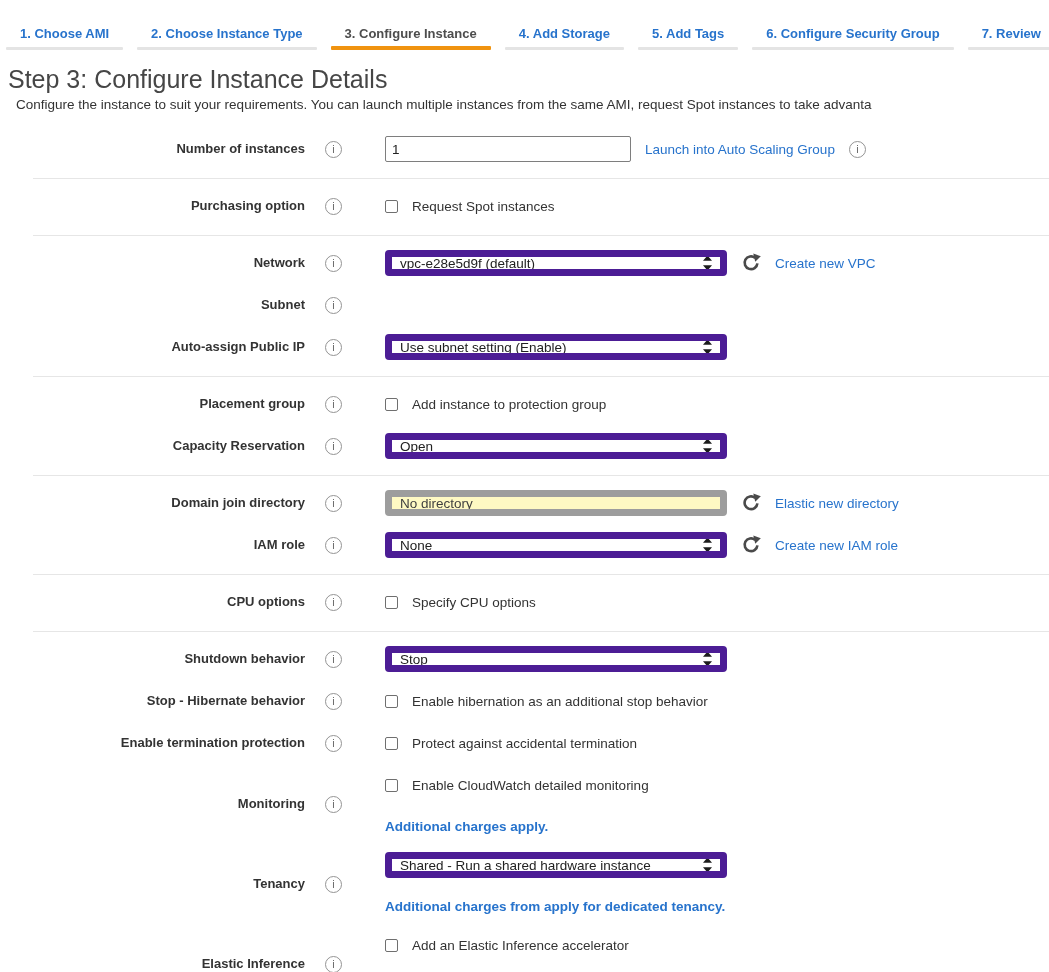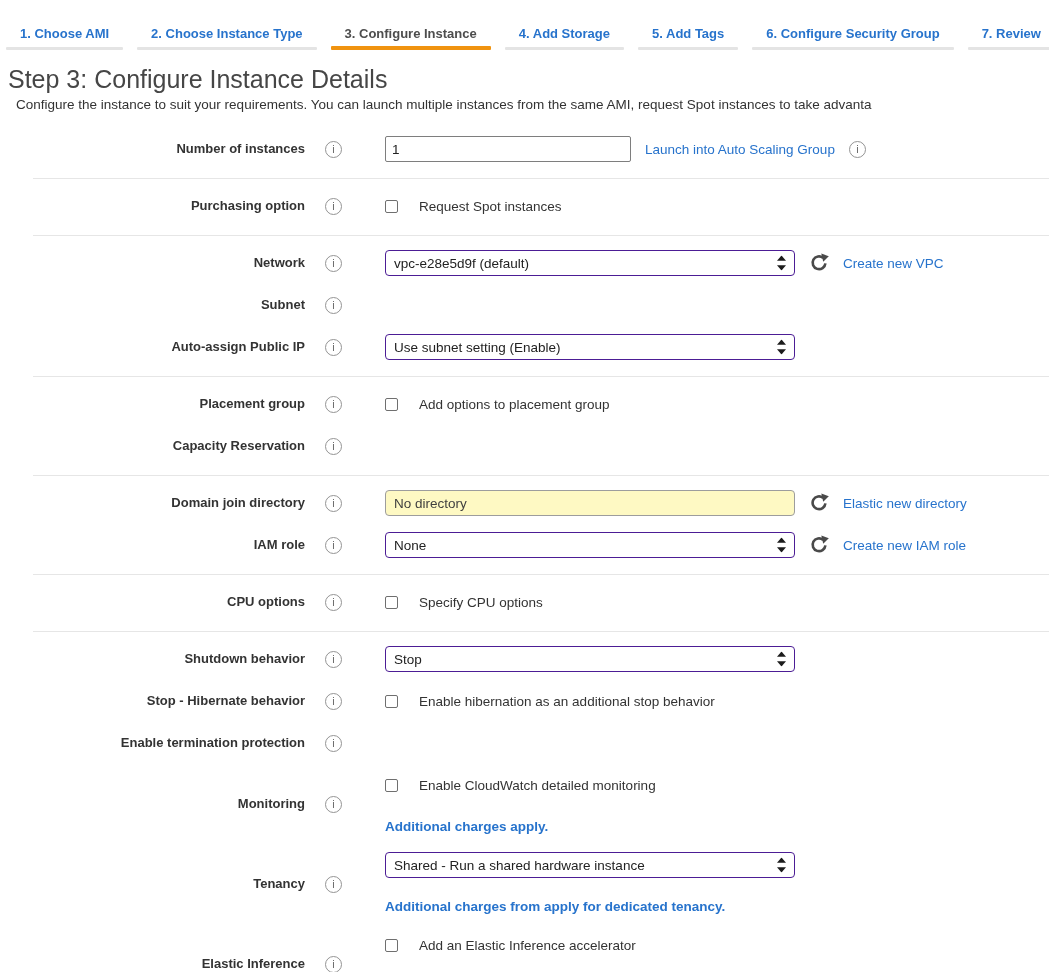--- a/index.html
+++ b/index.html
@@ -35,29 +35,29 @@
     align-items:center;height:26px;flex-shrink:0;}
   .info{width:17px;height:17px;border:1px solid #949494;border-radius:50%;
     display:flex;align-items:center;justify-content:center;font-size:11px;
     line-height:1;color:#6a6a6a;background:#fff;cursor:pointer;
     box-sizing:border-box;flex-shrink:0;font-style:normal;}
   .c-main{flex:1;min-width:0;}
   .ctrl-line{display:flex;align-items:center;min-height:26px;gap:14px;}
   input.txt{width:232px;height:24px;border:1px solid #7e7e7e;font-size:13.5px;
     padding:0 6px;color:#222;border-radius:2px;
     font-family:"Liberation Sans","DejaVu Sans",sans-serif;}
-  .sel{position:relative;width:410px;height:26px;border:1px solid #4c1d95;
+  .sel{position:relative;width:342px;height:26px;border:7px solid #4c1d95;
     border-radius:4px;background:#fff;box-sizing:border-box;display:flex;
     align-items:center;padding:0 24px 0 8px;font-size:13.5px;color:#222;
     overflow:hidden;white-space:nowrap;cursor:pointer;flex-shrink:0;}
   .sel-text{overflow:hidden;white-space:nowrap;}
   .sel .arrows{position:absolute;right:7px;top:50%;transform:translateY(-50%);
     display:flex;}
   .sel.disabled{background:#fef9c3;color:#3f3f3f;border-color:#9d9d9d;cursor:default;}
-  .cb{display:flex;align-items:center;gap:21px;cursor:default;}
+  .cb{display:flex;align-items:center;gap:14px;cursor:default;}
   .box{width:13px;height:13px;border:1px solid #6f6f6f;background:#fff;
     border-radius:2px;cursor:pointer;flex-shrink:0;box-sizing:border-box;}
   .cb-text{font-size:13.5px;color:#333;}
   .link{color:var(--link);font-size:13.5px;text-decoration:none;cursor:pointer;
     white-space:nowrap;}
   .note{margin-top:19px;line-height:18px;font-weight:bold;}
   .refresh{width:20px;height:20px;cursor:pointer;flex-shrink:0;display:flex;}
   .spacer{width:20px;flex-shrink:0;}
 </style>
 </head>
@@ -184,29 +184,42 @@
       <div class="section">
         <div class="row">
           <div class="c-label">Placement group</div>
           <div class="c-info">
             <span class="info">i</span>
           </div>
           <div class="c-main">
             <div class="ctrl-line">
               <label class="cb">
                 <span class="box"></span>
-                <span class="cb-text">Add options to placement group</span>
+                <span class="cb-text">Add instance to protection group</span>
               </label>
             </div>
           </div>
         </div>
         <div class="row">
           <div class="c-label">Capacity Reservation</div>
           <div class="c-info">
             <span class="info">i</span>
+          </div>
+          <div class="c-main">
+            <div class="ctrl-line">
+              <div class="sel">
+                <span class="sel-text">Open</span>
+                <span class="arrows">
+                  <svg width="11" height="15" viewBox="0 0 11 15" fill="#1c1c1c">
+                    <path d="M5.5 0 10 5.3H1Z"></path>
+                    <path d="M5.5 15 10 9.7H1Z"></path>
+                  </svg>
+                </span>
+              </div>
+            </div>
           </div>
         </div>
       </div>
       <div class="section">
         <div class="row">
           <div class="c-label">Domain join directory</div>
           <div class="c-info">
             <span class="info">i</span>
           </div>
           <div class="c-main">
@@ -299,20 +312,28 @@
                 <span class="cb-text">Enable hibernation as an additional stop behavior</span>
               </label>
             </div>
           </div>
         </div>
         <div class="row">
           <div class="c-label">Enable termination protection</div>
           <div class="c-info">
             <span class="info">i</span>
           </div>
+          <div class="c-main">
+            <div class="ctrl-line">
+              <label class="cb">
+                <span class="box"></span>
+                <span class="cb-text">Protect against accidental termination</span>
+              </label>
+            </div>
+          </div>
         </div>
         <div class="row">
           <div class="c-label">Monitoring</div>
           <div class="c-info">
             <span class="info">i</span>
           </div>
           <div class="c-main">
             <div class="ctrl-line">
               <label class="cb">
                 <span class="box"></span>

